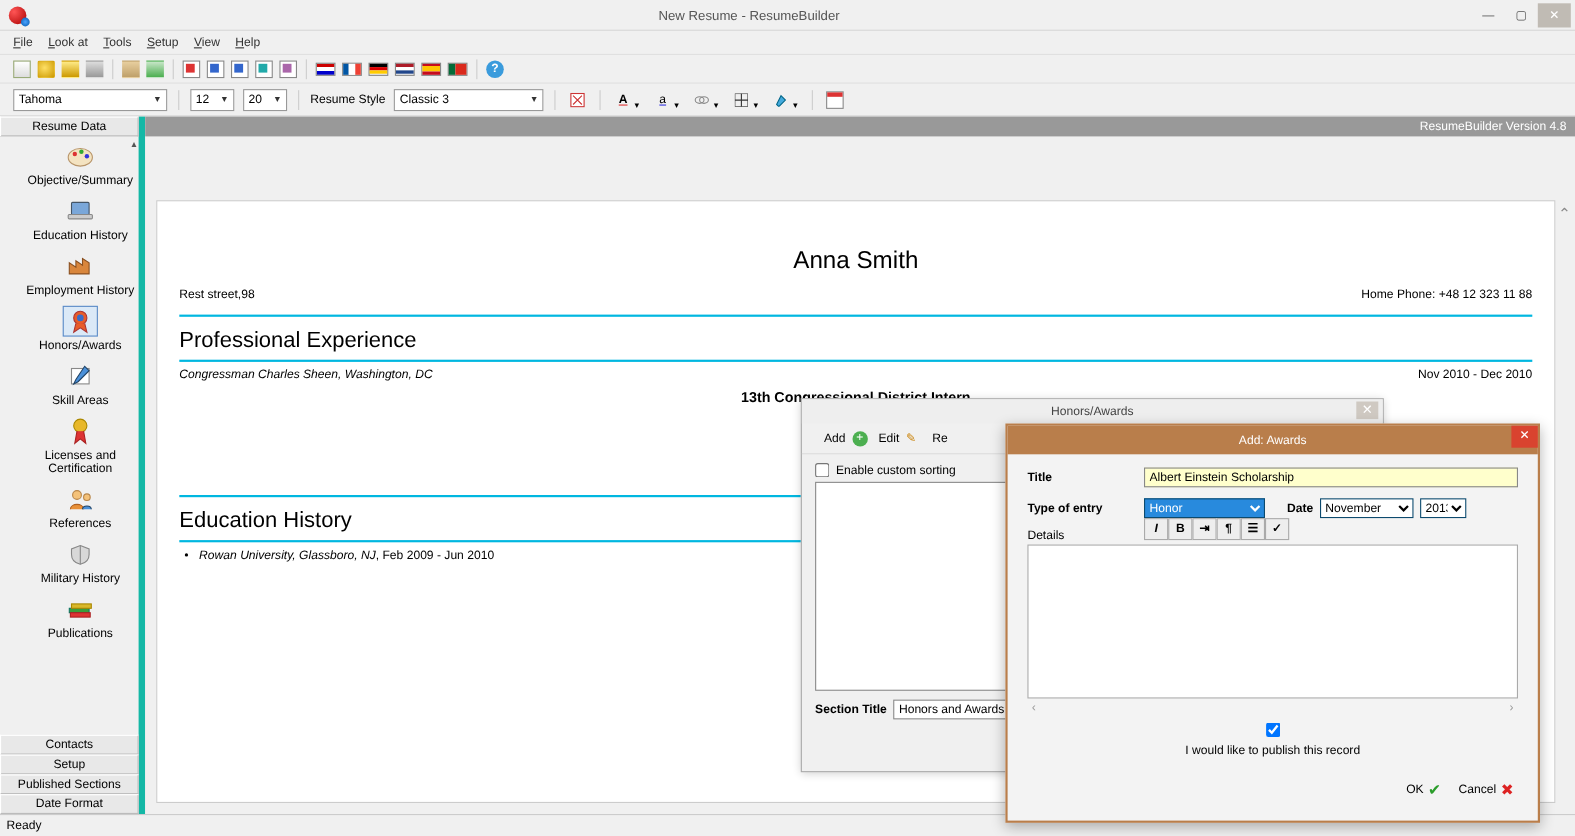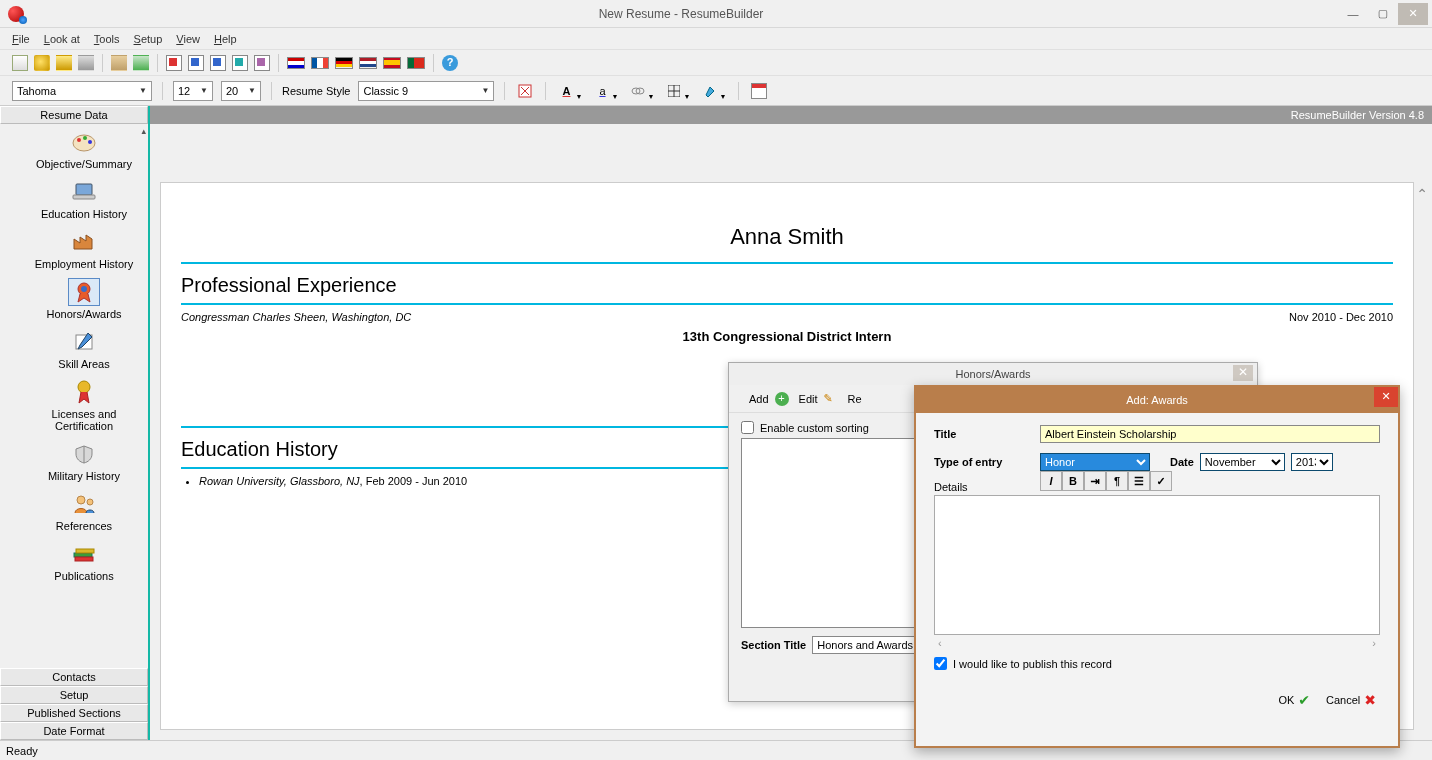--- a/index.html
+++ b/index.html
@@ -29,21 +29,21 @@
 .flag.pt { display:flex; flex-direction:row;} .flag.pt div:nth-child(1){background:#046a38;flex:2;} .flag.pt div:nth-child(2){background:#da291c;flex:3;}
 .help-ico { width:16px; height:16px; border-radius:50%; background:#3a9bdc; color:#fff; text-align:center; line-height:15px; font-weight:bold; cursor:pointer; }
 
 .toolbar2 { height: 30px; display: flex; align-items: center; padding: 0 12px; gap: 8px; border-bottom: 1px solid #ccc; }
 .dd { border: 1px solid #999; background: #fff; height: 20px; display: flex; align-items: center; padding: 0 4px; cursor: pointer; }
 .dd .arr { margin-left: 4px; font-size: 8px; color: #333; }
 .tb2-btn { width: 20px; height: 20px; display:flex; align-items:center; justify-content:center; cursor:pointer; position:relative; }
 .ddarr { font-size: 7px; position: absolute; right:-6px; bottom: 1px; }
 
 .main { display: flex; height: calc(100% - 28px - 22px - 26px - 30px - 20px); }
-.sidebar { width: 150px; background: #f0f0f0; border-right: 2px solid #14b8a6; display: flex; flex-direction: column; }
+.sidebar { width: 132px; background: #f0f0f0; border-right: 6px solid #14b8a6; display: flex; flex-direction: column; }
 .side-header { height: 18px; border: 1px solid #bbb; background: #e8e8e8; text-align: center; line-height: 17px; cursor: pointer; border-left:1px solid #fff; border-top:1px solid #fff; }
 .side-items { flex: 1; overflow: auto; padding-top: 2px; position: relative; }
 .side-scroll-up { position: absolute; right: 2px; top: 2px; font-size: 9px; color: #555; }
 .side-item { text-align: center; padding: 2px 2px 6px; cursor: pointer; margin-left: 20px; }
 .side-item .ico { width: 32px; height: 28px; margin: 0 auto 2px; display:flex; align-items:center; justify-content:center; }
 .side-item.selected .ico { border: 1px solid #5a8ac6; background: #dbe9f7; }
 .side-footer div { height: 18px; border: 1px solid #bbb; background: #e8e8e8; text-align: center; line-height: 17px; cursor: pointer; border-left:1px solid #fff; border-top:1px solid #fff; }
 
 .content { flex: 1; display: flex; flex-direction: column; background: #f0f0f0; gap: 48px; }
 .ver-bar { height: 18px; background: #999; color: #fff; text-align: right; padding: 0 8px; line-height: 18px; font-size: 11px; }
@@ -84,21 +84,21 @@
 .ad-body { padding: 12px 18px; }
 .ad-row { display: flex; align-items: center; margin-bottom: 10px; gap: 6px; }
 .ad-row label { width: 100px; font-weight: bold; }
 .ad-row input[type=text] { flex: 1; border: 1px solid #888; height: 18px; padding: 0 4px; background: #ffffcc; }
 .ad-row select { border: 1px solid #0c4a6e; height: 18px; background: #fff; }
 .ad-row select.sel-blue { background: #288add; color: #fff; }
 .ad-editor-tools { display: flex; gap: 0px; margin-left: 106px; margin-bottom: 4px; }
 .ad-editor-tools .et { width: 22px; height: 20px; border: 1px solid #aaa; background: #eee; text-align: center; line-height: 18px; cursor: pointer; font-weight:bold; font-style: normal; }
 .ad-editor { border: 1px solid #aaa; background: #fff; height: 140px; margin-bottom: 2px; }
 .ad-editor-scroll { display:flex; justify-content:space-between; color:#999; font-size:10px; padding: 0 4px;}
-.ad-pub { display: flex; align-items: center; gap: 6px; margin-top: 8px; }
+.ad-pub { display: flex; align-items: center; gap: 6px; margin-top: 8px; flex-direction: column; }
 .ad-btns { display: flex; justify-content: flex-end; gap: 8px; align-items: center; padding: 8px 18px 4px; }
 .ad-btns .btn { display: flex; align-items: center; gap: 4px; cursor: pointer; padding: 2px 4px; }
 .tick { color: #2a9d2a; font-size: 14px; }
 .cross { color: #d22; font-size: 14px; }
 
 
 .i-new { background: linear-gradient(#fff,#ddd); border:1px solid #9a7; }
 .i-open { background: radial-gradient(circle at 40% 40%,#ffe066,#cc9900); border-radius:2px; }
 .i-save { background: linear-gradient(#ffeb88,#cc9900); }
 .i-print { background: linear-gradient(#ddd,#999); }
@@ -192,21 +192,21 @@
       <span class="arr">▼</span>
     </div>
   <div class="dd" style="width:40px">
       <span>20</span>
       <span style="flex:1"></span>
       <span class="arr">▼</span>
     </div>
   <div class="tb-sep"></div>
   <span>Resume Style</span>
   <div class="dd" style="width:136px">
-      <span>Classic 9</span>
+      <span>Classic 3</span>
       <span style="flex:1"></span>
       <span class="arr">▼</span>
     </div>
   <div class="tb-sep"></div>
   <div class="tb2-btn">
       <svg width="14" height="14">
         <rect x="1" y="1" width="12" height="12" fill="#fff" stroke="#c33"></rect>
         <path d="M3 3 L11 11 M11 3 L3 11" stroke="#c33"></path>
       </svg>
     </div>
@@ -303,36 +303,36 @@
             <svg width="28" height="26">
               <circle cx="14" cy="8" r="6" fill="#e8b82a" stroke="#a80"></circle>
               <path d="M11 13 L9 24 L14 20 L19 24 L17 13" fill="#d33" stroke="#a22"></path>
             </svg>
           </div>
         <div>Licenses and Certification</div>
       </div>
       <div class="side-item">
         <div class="ico">
             <svg width="28" height="22">
-              <path d="M14 3 L22 6 L22 11 C22 16 18 19 14 20 C10 19 6 16 6 11 L6 6 Z" fill="#d8d8d8" stroke="#888"></path>
-              <line x1="14" y1="3" x2="14" y2="20" stroke="#888"></line>
-            </svg>
-          </div>
-        <div>Military History</div>
-      </div>
-      <div class="side-item">
-        <div class="ico">
-            <svg width="28" height="22">
               <circle cx="11" cy="7" r="4" fill="#f4c27a" stroke="#b8864a"></circle>
               <path d="M5 20 C5 14 17 14 17 20" fill="#e89038" stroke="#b06020"></path>
               <circle cx="20" cy="9" r="3" fill="#f4c27a" stroke="#b8864a"></circle>
               <path d="M16 20 C16 16 24 16 24 20" fill="#4a90d9" stroke="#246"></path>
             </svg>
           </div>
         <div>References</div>
+      </div>
+      <div class="side-item">
+        <div class="ico">
+            <svg width="28" height="22">
+              <path d="M14 3 L22 6 L22 11 C22 16 18 19 14 20 C10 19 6 16 6 11 L6 6 Z" fill="#d8d8d8" stroke="#888"></path>
+              <line x1="14" y1="3" x2="14" y2="20" stroke="#888"></line>
+            </svg>
+          </div>
+        <div>Military History</div>
       </div>
       <div class="side-item">
         <div class="ico">
             <svg width="28" height="22">
               <rect x="4" y="10" width="18" height="4" fill="#3a9d3a" stroke="#176"></rect>
               <rect x="6" y="6" width="18" height="4" fill="#d9b82a" stroke="#a80"></rect>
               <rect x="5" y="14" width="18" height="4" fill="#d33" stroke="#a22"></rect>
             </svg>
           </div>
         <div>Publications</div>
@@ -345,20 +345,24 @@
       <div>Date Format</div>
     </div>
   </div>
 
   <div class="content">
     <div class="ver-bar">ResumeBuilder  Version 4.8</div>
     <div class="doc-wrap">
       <div class="doc-scroll">⌃</div>
       <div class="doc">
         <h1>Anna Smith</h1>
+        <div class="addr-row">
+          <span>Rest street,98</span>
+          <span>Home Phone: +48 12 323 11 88</span>
+        </div>
         <hr class="sep">
         <h2>Professional Experience</h2>
         <hr class="sep">
         <div class="job-row">
           <span class="left">Congressman Charles Sheen, Washington, DC</span>
           <span>Nov 2010 - Dec 2010</span>
         </div>
         <div class="job-title">13th Congressional District Intern</div>
         <div style="height:70px"></div>
         <hr class="sep">

